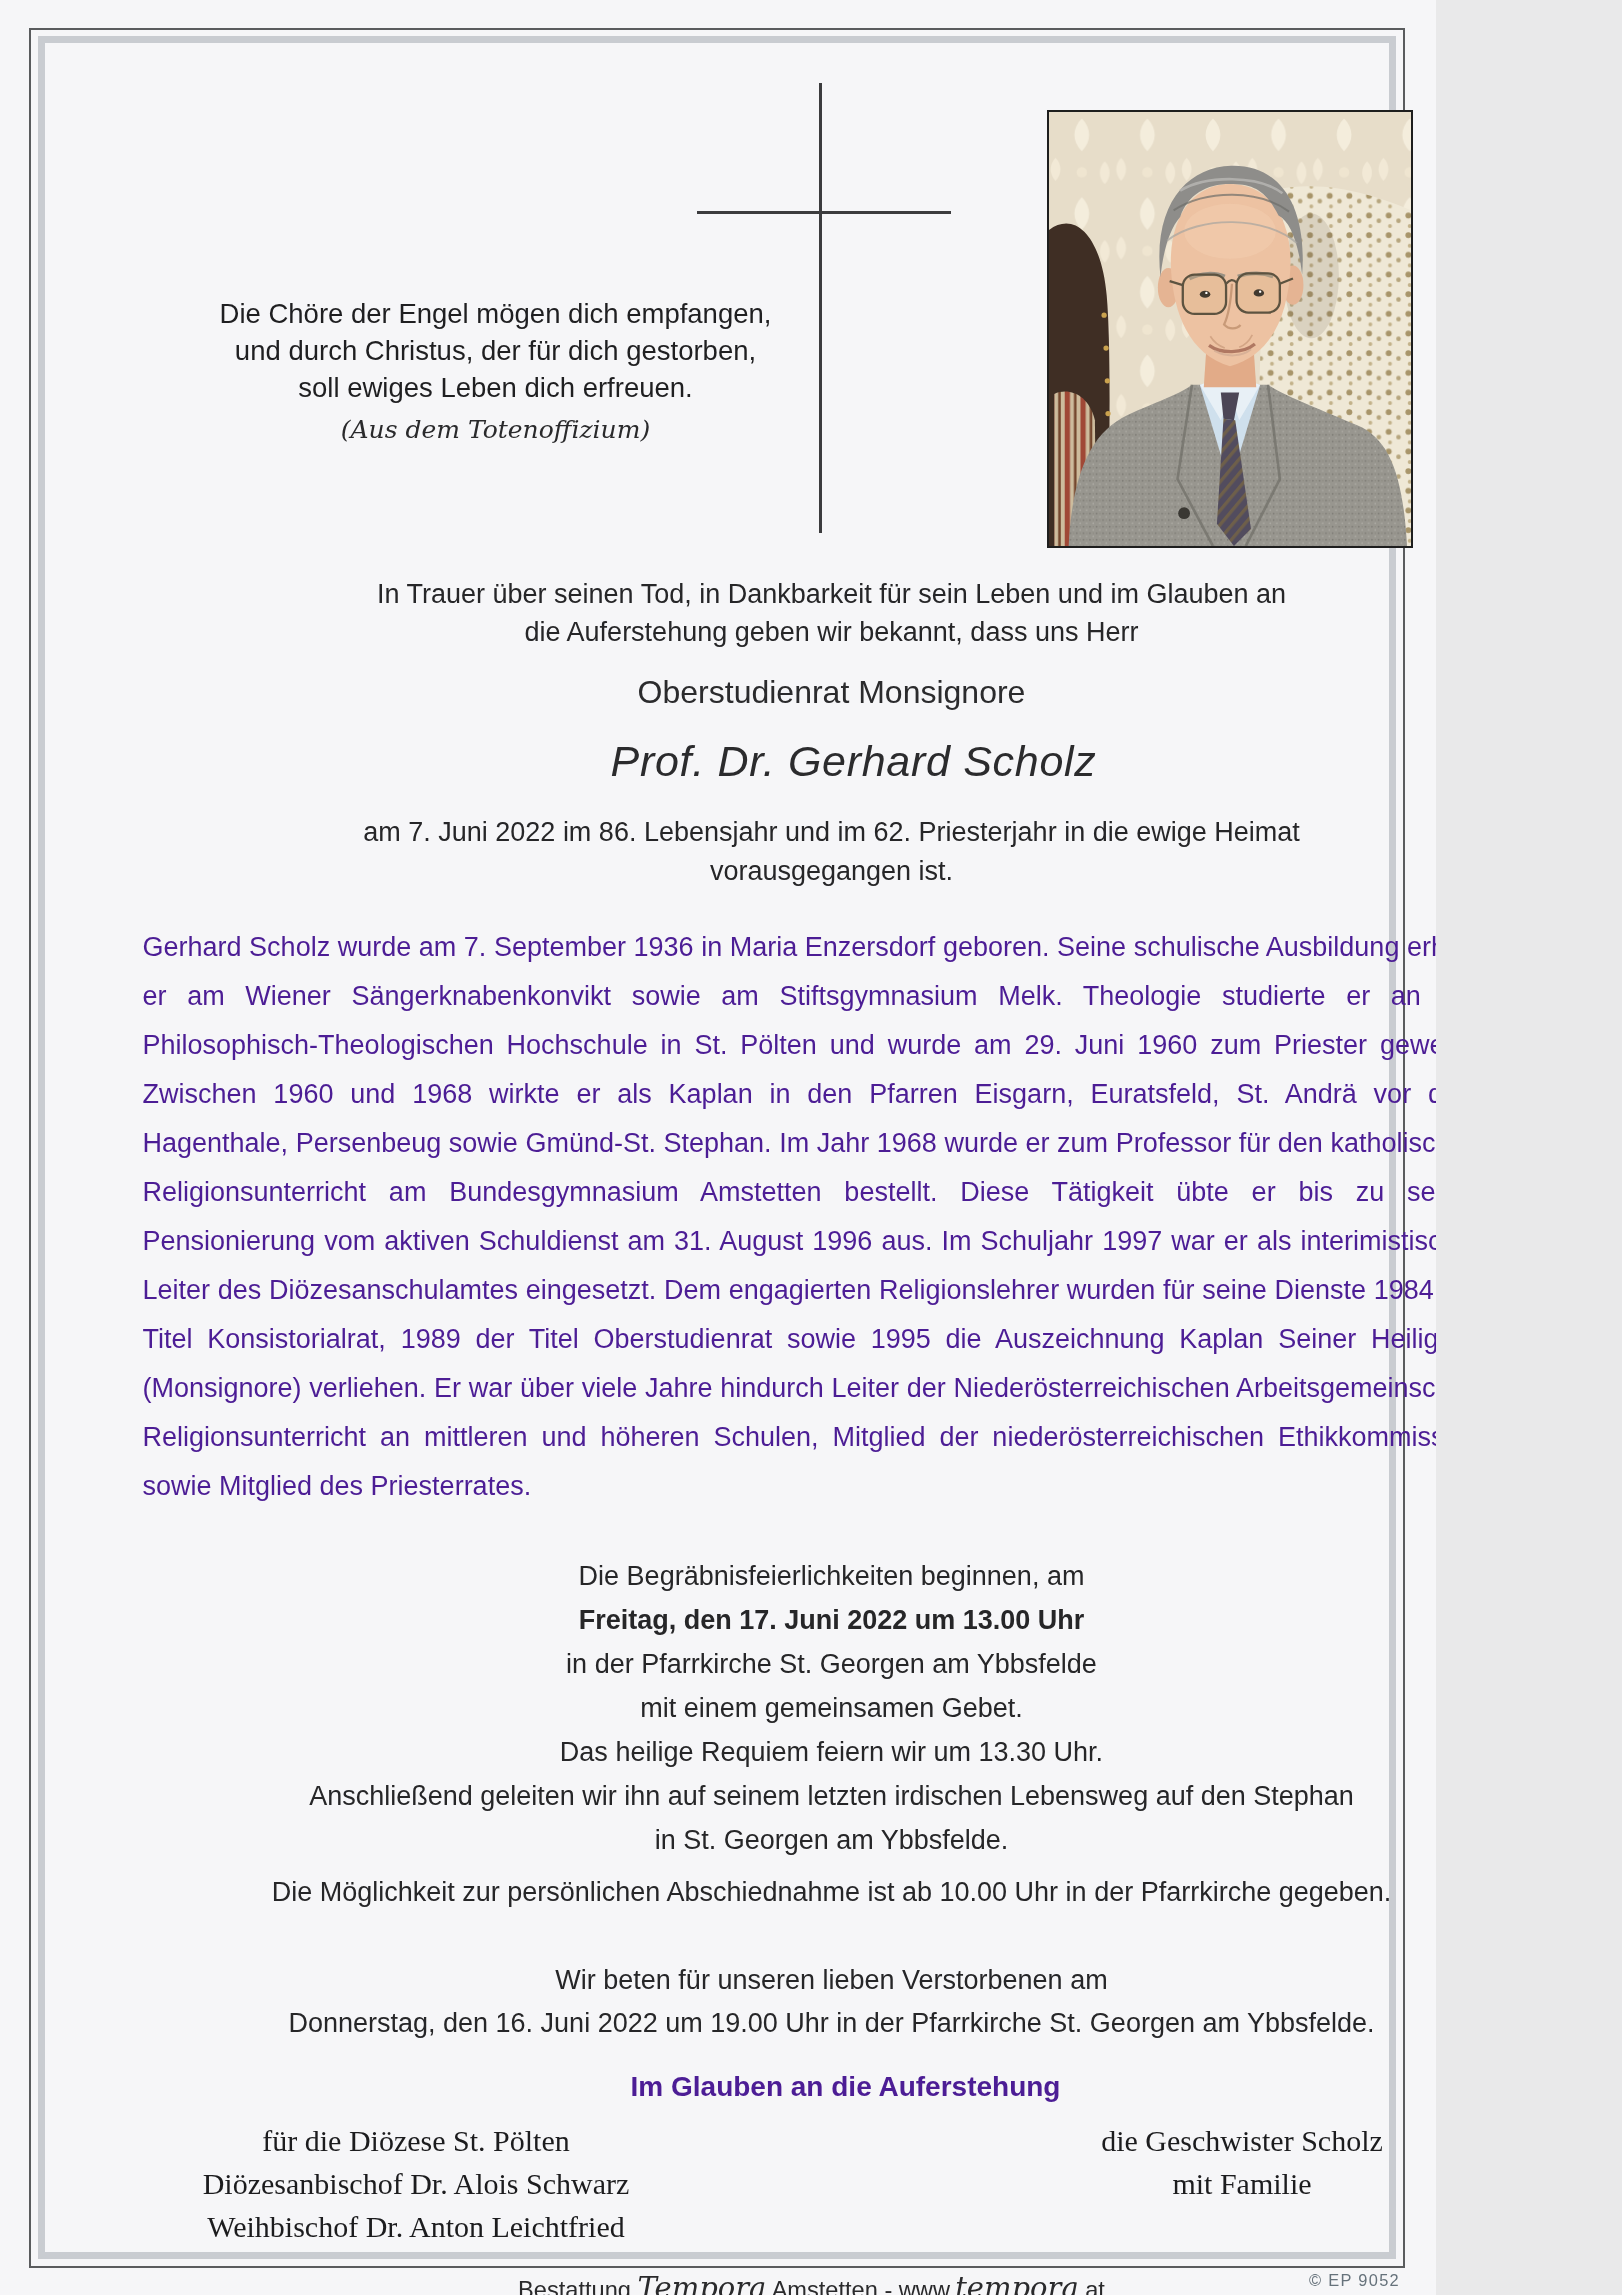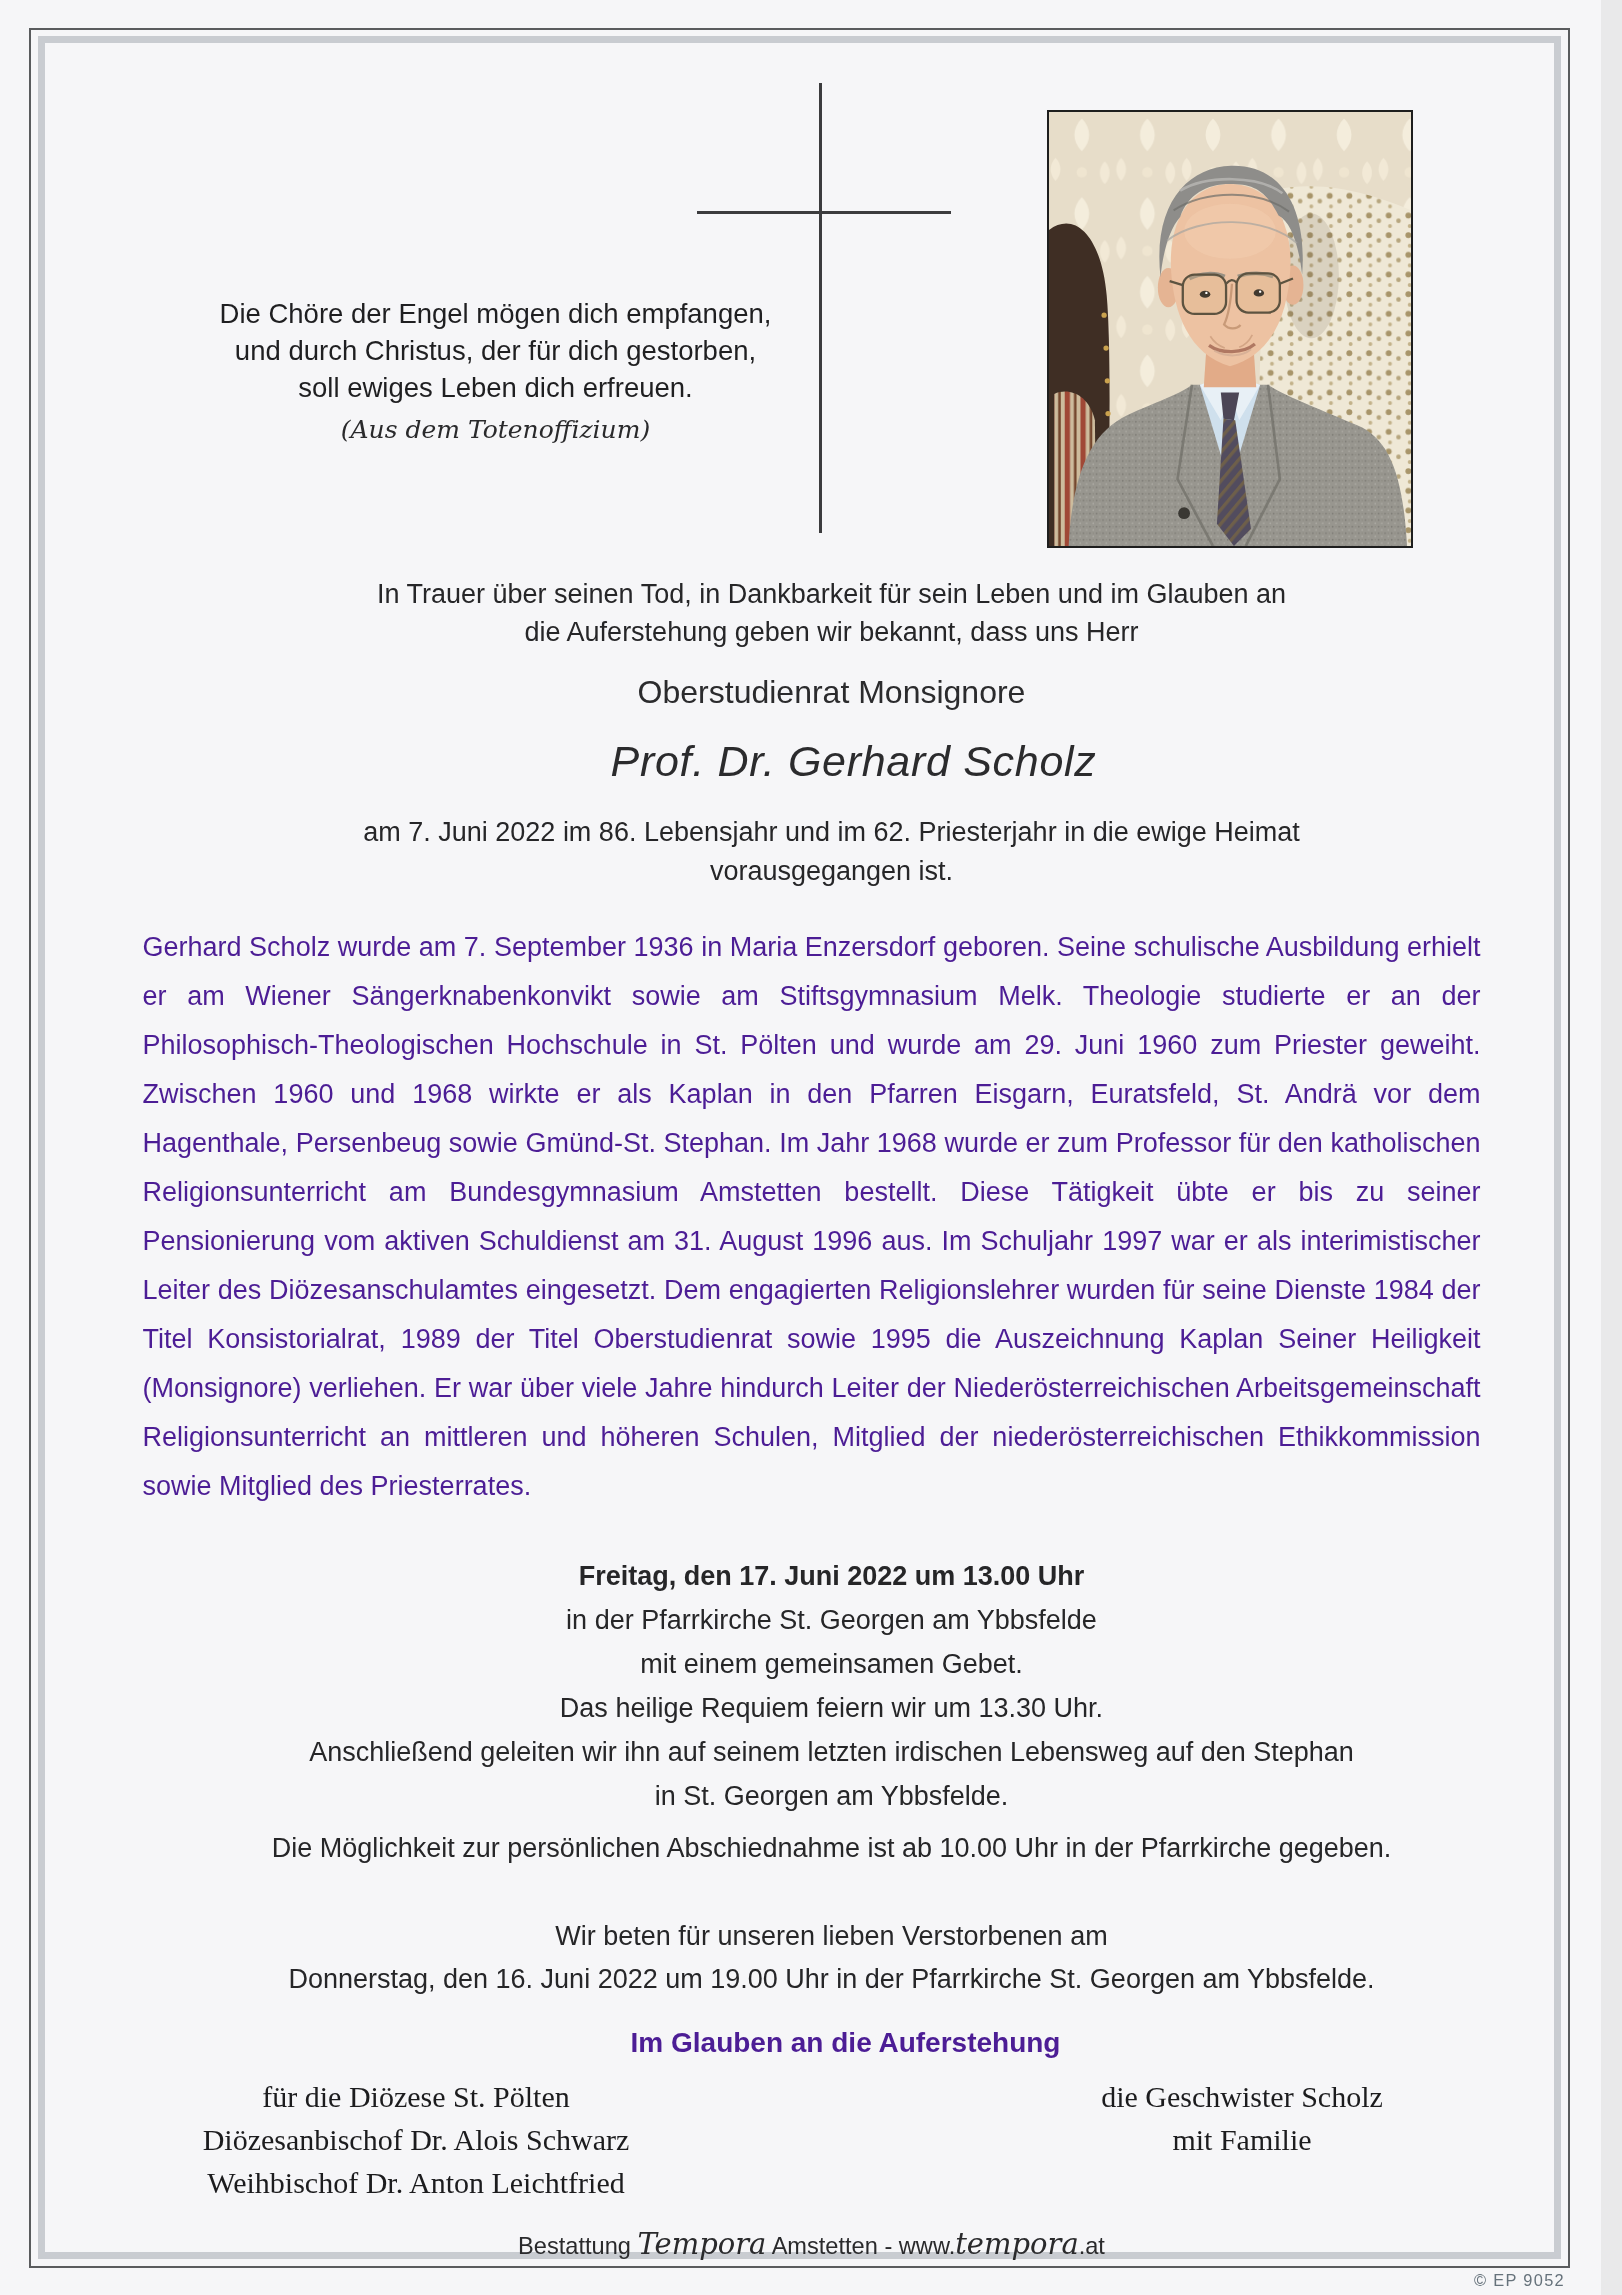--- a/index.html
+++ b/index.html
@@ -1,17 +1,17 @@
 <!DOCTYPE html>
 <html style="font-size:10.5px"><head>
 <meta charset="utf-8">
 <style>
   html,body { margin:0; padding:0; background:#e9e9ea; }
   .page {
-    position:relative; width:1601px; height:2295px;
+    position:relative; width:1436px; height:2295px;
     background:#f6f6f8; overflow:hidden;
     font-family:"Liberation Sans", sans-serif; color:#242426;
   }
   
   .frame-outer {
     position:absolute; left:29px; top:27.5px; right:31px; bottom:27.5px;
     border:2px solid #5a5c5e;
   }
   .frame-band {
     position:absolute; inset:6.6px;
@@ -179,20 +179,21 @@
       <div class="name-line">Prof. Dr. Gerhard Scholz</div>
       <div class="date-block">
         <div>am 7. Juni 2022 im 86. Lebensjahr und im 62. Priesterjahr in die ewige Heimat</div>
         <div>vorausgegangen ist.</div>
       </div>
     </div>
 
     <p class="bio">Gerhard Scholz wurde am 7. September 1936 in Maria Enzersdorf geboren. Seine schulische Ausbildung erhielt er am Wiener Sängerknabenkonvikt sowie am Stiftsgymnasium Melk. Theologie studierte er an der Philosophisch-Theologischen Hochschule in St. Pölten und wurde am 29. Juni 1960 zum Priester geweiht. Zwischen 1960 und 1968 wirkte er als Kaplan in den Pfarren Eisgarn, Euratsfeld, St. Andrä vor dem Hagenthale, Persenbeug sowie Gmünd-St. Stephan. Im Jahr 1968 wurde er zum Professor für den katholischen Religionsunterricht am Bundesgymnasium Amstetten bestellt. Diese Tätigkeit übte er bis zu seiner Pensionierung vom aktiven Schuldienst am 31. August 1996 aus. Im Schuljahr 1997 war er als interimistischer Leiter des Diözesanschulamtes eingesetzt. Dem engagierten Religionslehrer wurden für seine Dienste 1984 der Titel Konsistorialrat, 1989 der Titel Oberstudienrat sowie 1995 die Auszeichnung Kaplan Seiner Heiligkeit (Monsignore) verliehen. Er war über viele Jahre hindurch Leiter der Niederösterreichischen Arbeitsgemeinschaft Religionsunterricht an mittleren und höheren Schulen, Mitglied der niederösterreichischen Ethikkommission sowie Mitglied des Priesterrates.</p>
 
     <div class="funeral center">
+      <div>Die Begräbnisfeierlichkeiten beginnen, am</div>
       <div class="bold">Freitag, den 17. Juni 2022 um 13.00 Uhr</div>
       <div>in der Pfarrkirche St. Georgen am Ybbsfelde</div>
       <div>mit einem  gemeinsamen Gebet.</div>
       <div>Das heilige Requiem feiern wir um 13.30 Uhr.</div>
       <div>Anschließend geleiten wir ihn auf seinem letzten irdischen Lebensweg auf den Stephan</div>
       <div>in St. Georgen am Ybbsfelde.</div>
     </div>
 
     <div class="farewell center">Die Möglichkeit zur persönlichen Abschiednahme ist ab 10.00 Uhr in der Pfarrkirche gegeben.</div>
 

